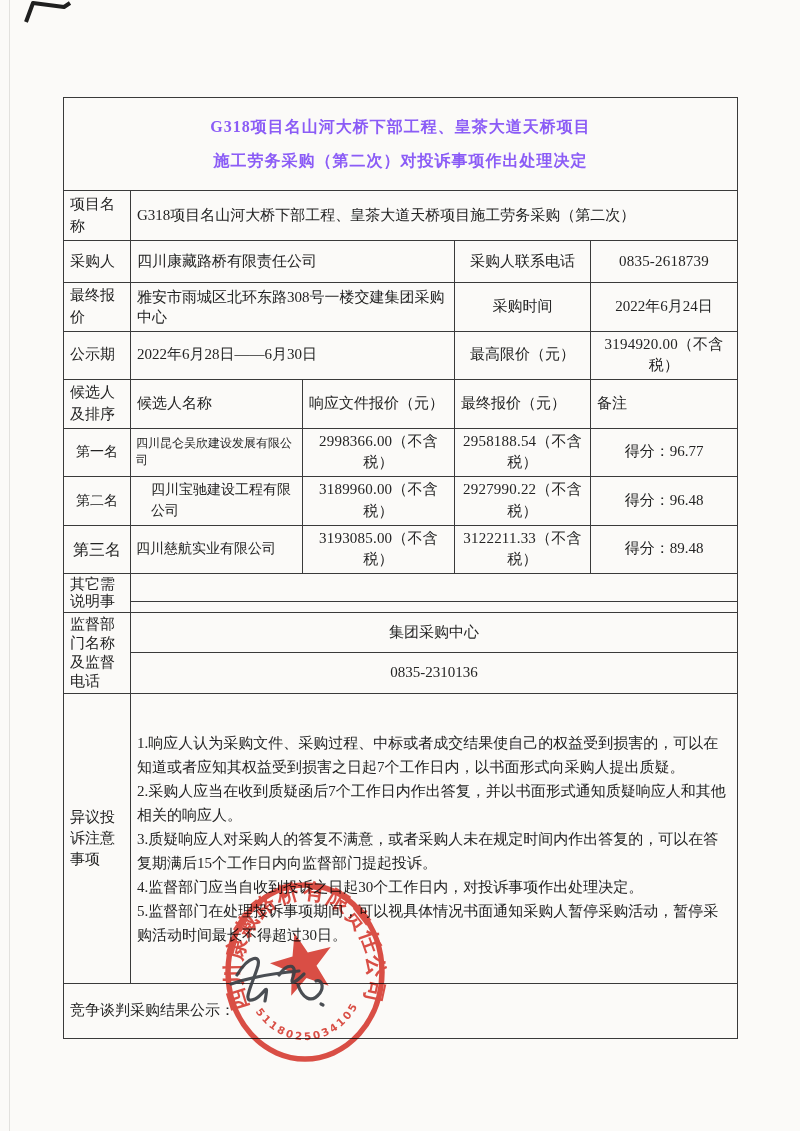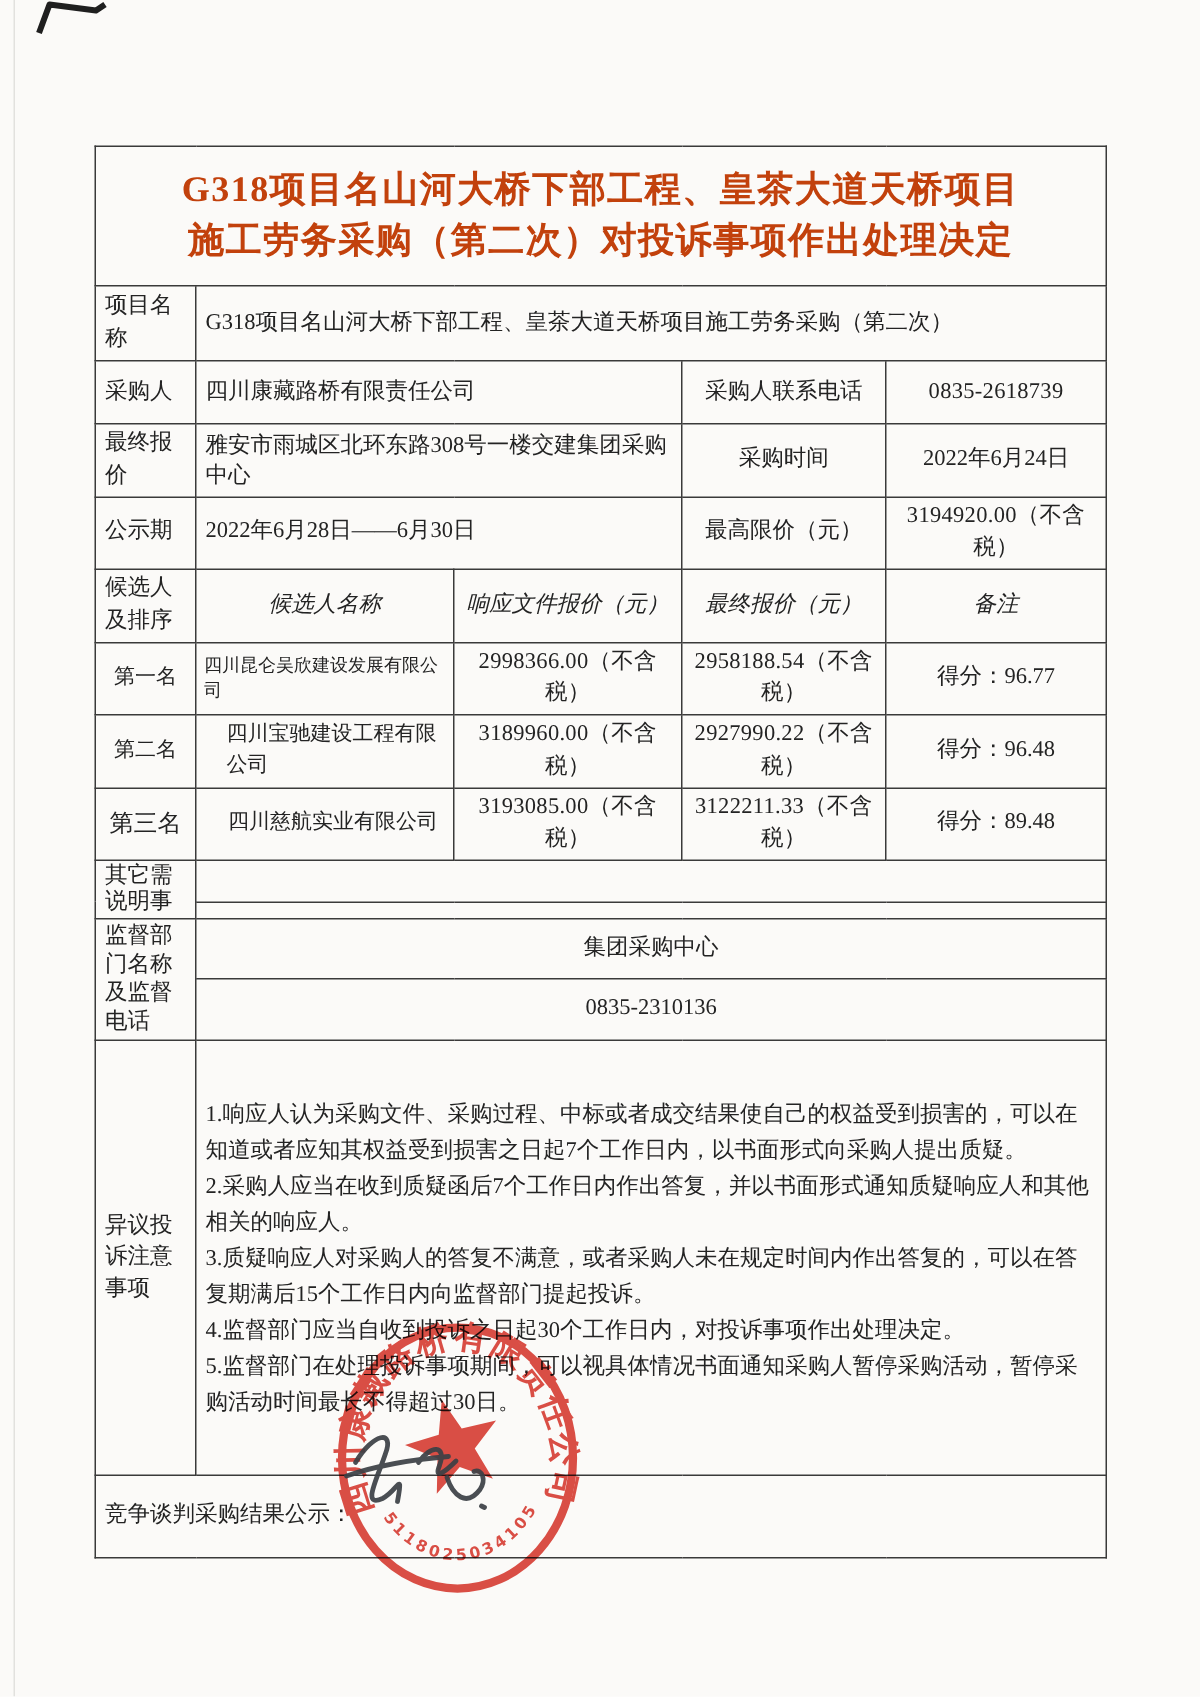--- a/index.html
+++ b/index.html
@@ -16,27 +16,27 @@
   table.doc{border-collapse:collapse;table-layout:fixed;width:674px;}
   table.doc td{
     border:1.5px solid #3a3a3a;
     padding:2px 6px;
     font-size:15px;line-height:1.45;
     color:#232323;
     overflow:hidden;
     vertical-align:middle;
   }
   td.title-cell{text-align:center;vertical-align:middle;}
-  .title-line{font-weight:bold;font-size:24px;line-height:34px;letter-spacing:1px;color:#c2410c;}
+  .title-line{font-weight:bold;font-size:16px;line-height:34px;letter-spacing:1px;color:#8b5cf6;}
   td.lbl{padding:2px 5px 2px 7px;line-height:19px;}
   td.lbl-center{text-align:center;}
   td.val-left{padding-left:8px;}
   td.val-center{text-align:center;}
   td.num{font-size:13.5px;text-align:center;letter-spacing:0.2px;}
-  td.hdr{text-align:center;font-size:15px;font-style:italic;}
+  td.hdr{font-size:15px;}
   td.obj-cell{vertical-align:middle;padding:6px 8px 6px 7px;font-family:Liberation Serif, serif;}
   .obj-item{font-size:15px;line-height:24px;text-align:left;}
   td.sig-cell{padding-left:10px;font-size:15px;}
 
   .stamp{position:absolute;left:203px;top:863px;width:200px;height:212px;pointer-events:none;}
   .seal-layer{mix-blend-mode:multiply;}
 </style>
 </head>
 <body>
 
@@ -100,21 +100,21 @@
     </tr>
     <tr style="height:47px">
       <td class="val-center" style="font-size:14px">第二名</td>
       <td class="val-left" style="font-size:14px;padding-left:20px">四川宝驰建设工程有限公司</td>
       <td class="num">3189960.00（不含税）</td>
       <td class="num">2927990.22（不含税）</td>
       <td class="val-center">得分：96.48</td>
     </tr>
     <tr style="height:43px">
       <td class="val-center" style="font-size:16px">第三名</td>
-      <td class="val-left" style="font-size:14px;padding-left:21px">四川慈航实业有限公司</td>
+      <td class="val-left" style="font-size:14px;padding-left:5px">四川慈航实业有限公司</td>
       <td class="num">3193085.00（不含税）</td>
       <td class="num">3122211.33（不含税）</td>
       <td class="val-center">得分：89.48</td>
     </tr>
     <tr style="height:25px">
       <td rowspan="2" class="lbl" style="line-height:17px">其它需说明事</td>
       <td colspan="4"></td>
     </tr>
     <tr style="height:10px">
       <td colspan="4"></td>

